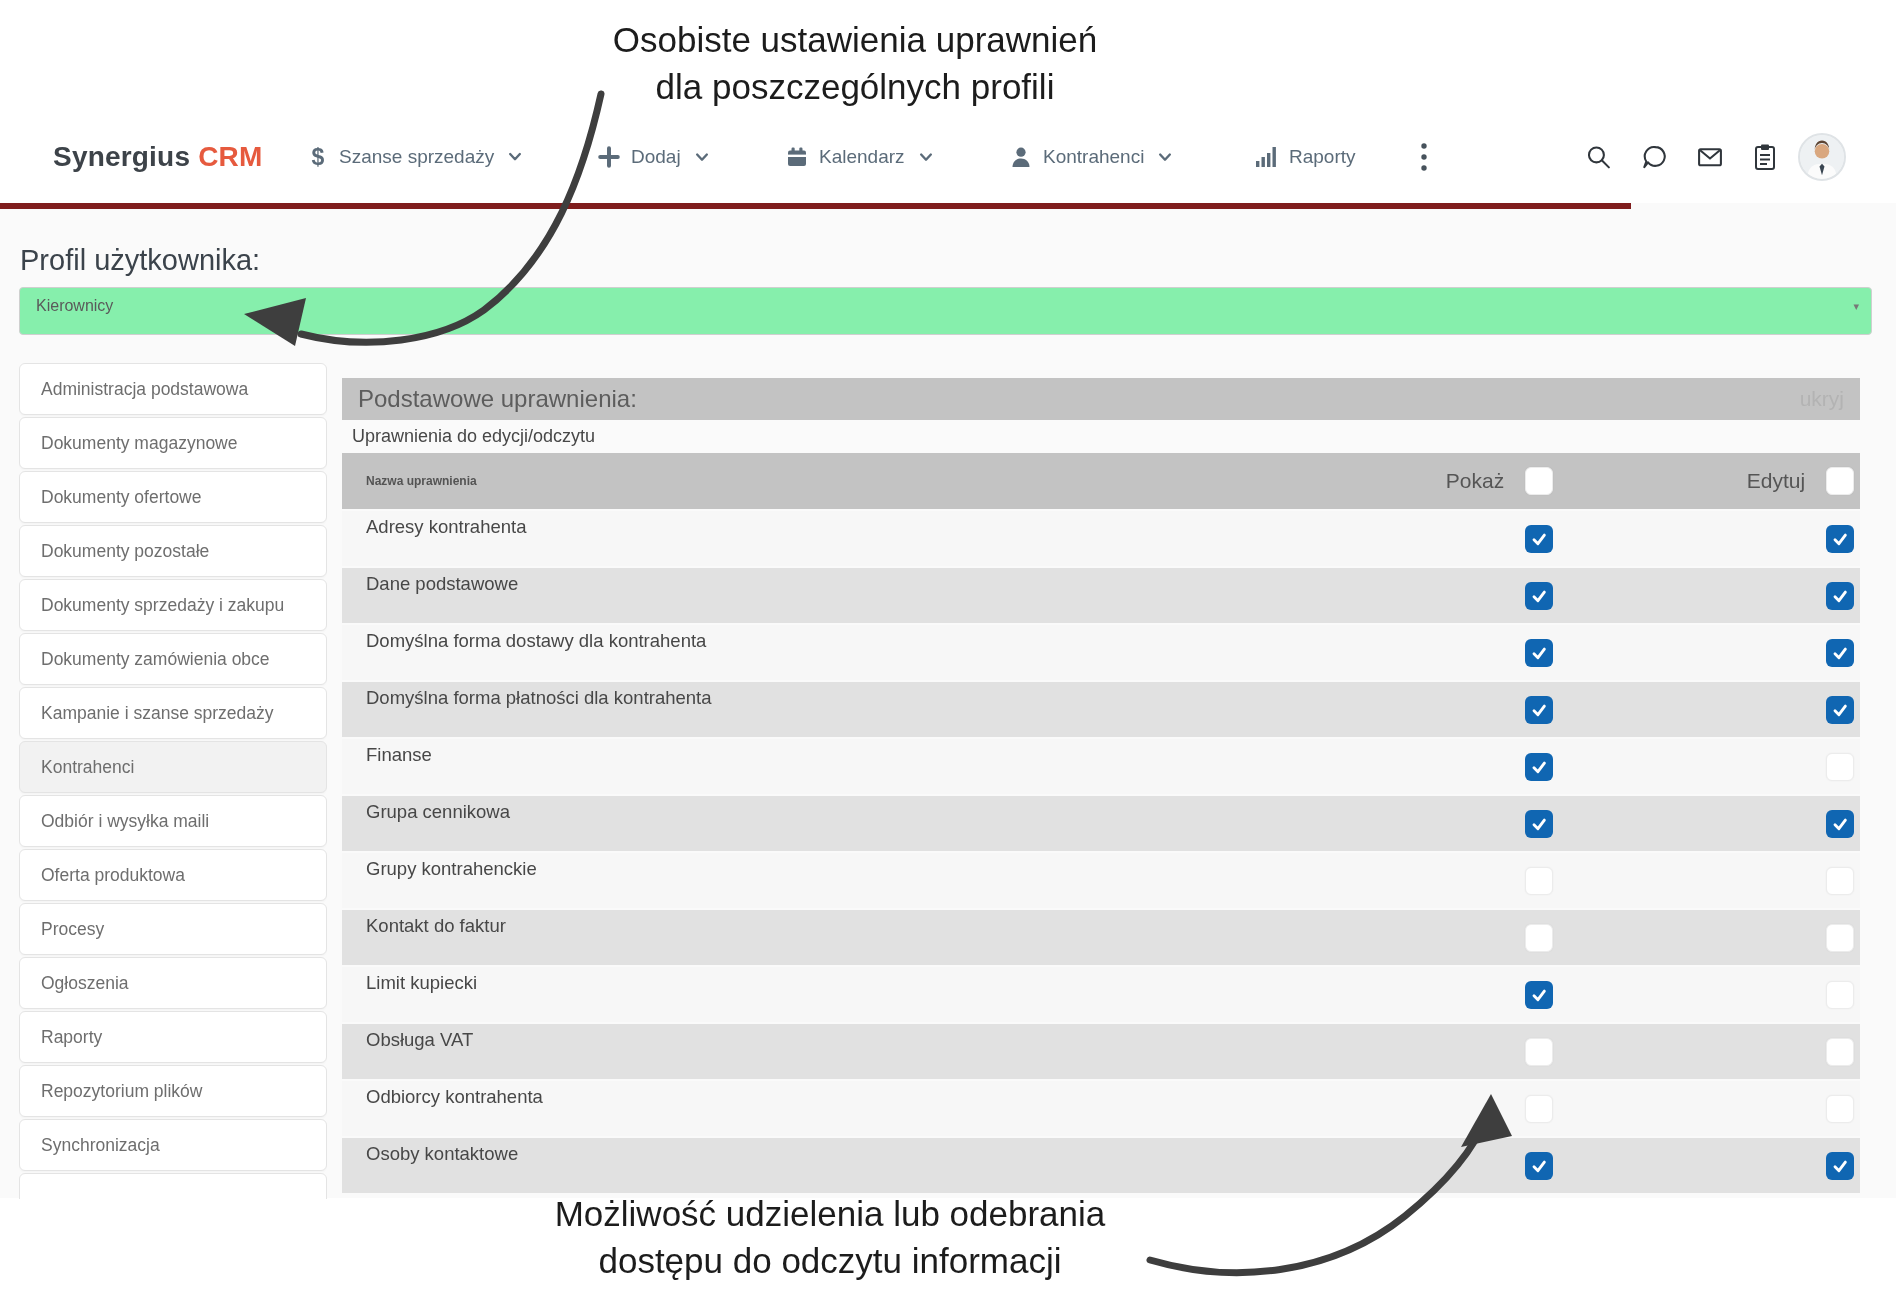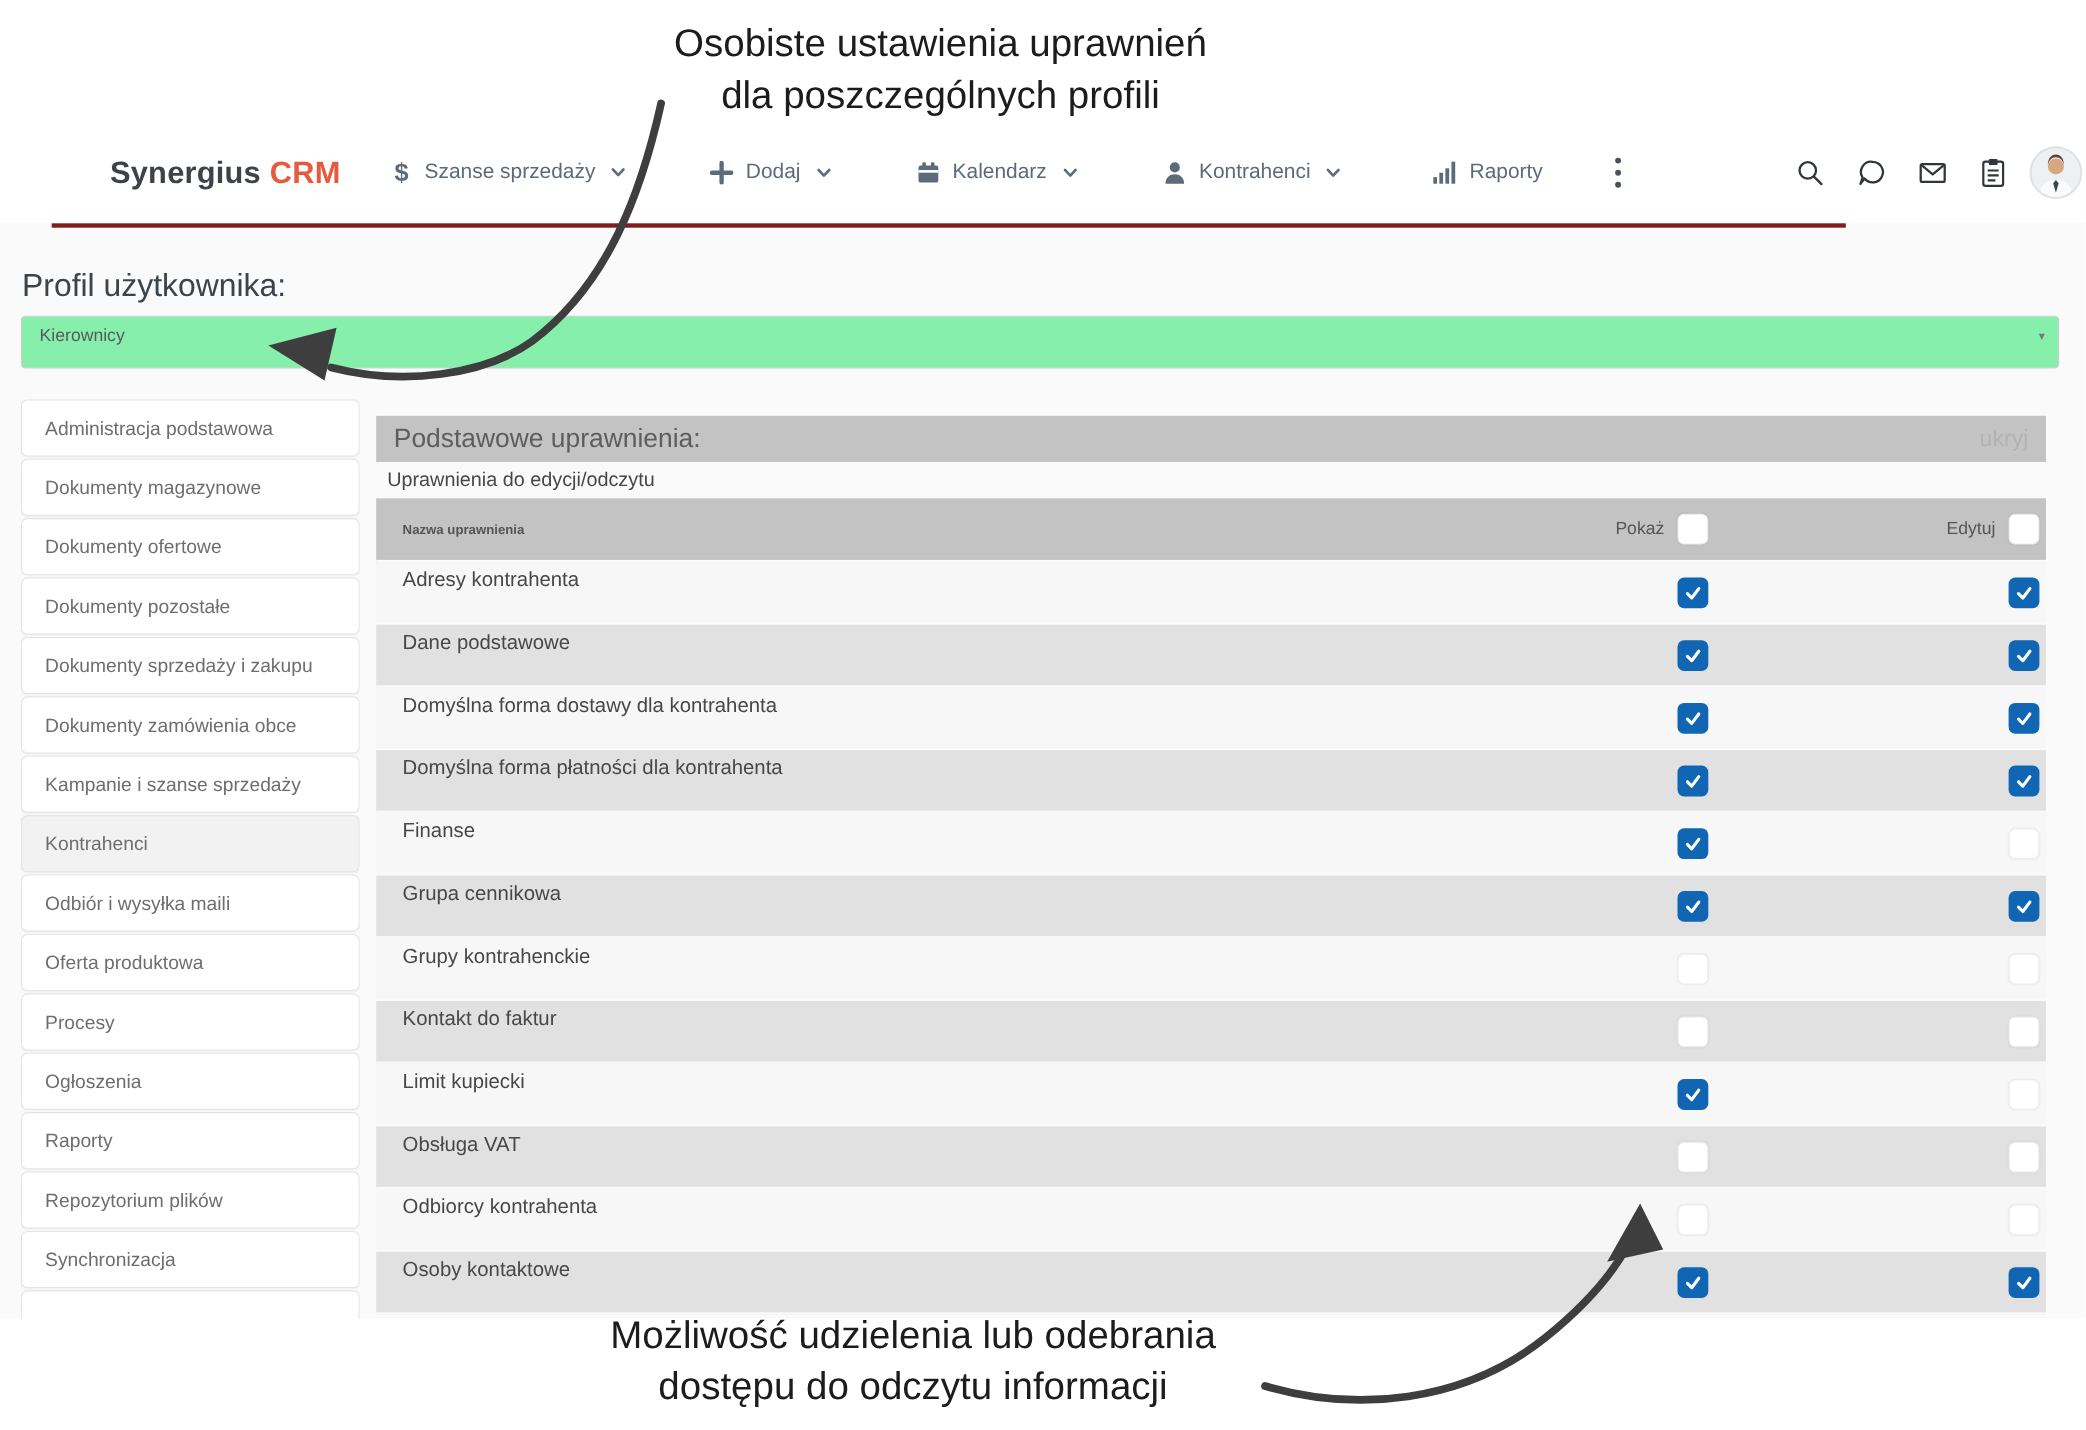--- a/index.html
+++ b/index.html
@@ -7,21 +7,21 @@
   .canvas{position:relative;width:1896px;height:1300px;background:#fff;overflow:hidden;
           font-family:"Liberation Sans","DejaVu Sans",sans-serif;}
   .page-bg{position:absolute;left:0;top:203px;width:1896px;height:995px;background:#fafafa;}
 
   
   .anno{position:absolute;text-align:center;font-size:35px;line-height:1.35;color:#1c1c1c;font-weight:500;}
   .anno-top{left:355px;top:16px;width:1000px;}
   .anno-bottom{left:330px;top:1190px;width:1000px;}
 
   
-  .navbar{position:absolute;left:0;top:110px;width:1631px;height:93px;background:#fff;border-bottom:4px solid #7f1d1d;margin-left:47px;}
+  .navbar{position:absolute;left:0;top:110px;width:1631px;height:93px;background:#fff;border-bottom:6px solid #7f1d1d;}
   .logo{position:absolute;left:53px;top:50%;transform:translateY(-50%);font-size:28px;font-weight:bold;letter-spacing:.2px;}
   .logo .p1{color:#3d4349;}
   .logo .p2{color:#e65a3e;margin-left:8px;}
   .nav-item{position:absolute;top:50%;transform:translateY(-50%);display:flex;align-items:center;gap:11px;
             color:#5b6b79;font-size:19px;white-space:nowrap;cursor:pointer;}
   .nav-ico{display:flex;align-items:center;justify-content:center;min-width:20px;}
   .nav-ico.dollar{font-size:23px;font-weight:bold;color:#5b6b79;}
   .kebab{position:absolute;top:50%;transform:translateY(-50%);display:flex;align-items:center;cursor:pointer;}
   .action-icon{position:absolute;top:50%;transform:translateY(-50%);display:flex;align-items:center;cursor:pointer;}
   .avatar{position:absolute;left:1798px;top:50%;transform:translateY(-50%);width:48px;height:48px;border-radius:50%;
@@ -43,21 +43,21 @@
 
   
   .panel{position:absolute;left:342px;top:378px;width:1518px;}
   .panel-header{height:42px;background:#c3c3c3;display:flex;justify-content:space-between;align-items:center;
                 padding:14px 16px;box-sizing:border-box;}
   .panel-title{font-size:24px;color:#5d5d5d;}
   .hide-link{font-size:21px;color:#b3b3b3;cursor:pointer;}
   .panel-subtitle{height:33px;line-height:32px;padding-left:10px;font-size:18px;color:#474747;}
   .perm-header{position:relative;height:56px;background:#c3c3c3;border-bottom:2px solid #fafafa;box-sizing:content-box;}
   .perm-header .name-h{position:absolute;left:24px;top:0;line-height:56px;font-size:12px;font-weight:bold;color:#545454;}
-  .col-label{position:absolute;top:0;line-height:56px;font-size:16px;color:#555;width:76px;text-align:right;}
+  .col-label{position:absolute;top:0;line-height:56px;font-size:21px;color:#555;width:76px;text-align:center;}
   .col-label.show{left:1095px;}
   .col-label.edit{left:1396px;}
   .perm-row{position:relative;height:57px;border-bottom:2px solid #fafafa;box-sizing:border-box;}
   .perm-row.light{background:#f7f7f7;}
   .perm-row.gray{background:#e1e1e1;}
   .perm-name{position:absolute;left:24px;top:5px;font-size:18.5px;color:#474747;}
   .cb{position:absolute;width:28px;height:28px;border-radius:6px;top:14px;cursor:pointer;}
   .perm-header .cb{top:14px;}
   .cb.show{left:1183px;}
   .cb.edit{left:1484px;}

